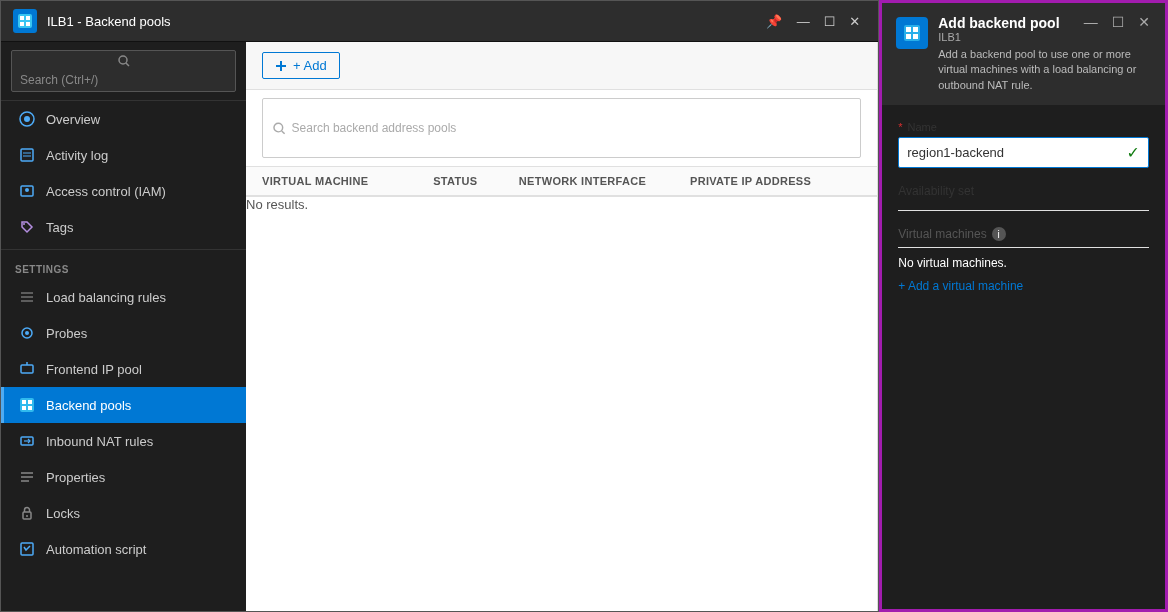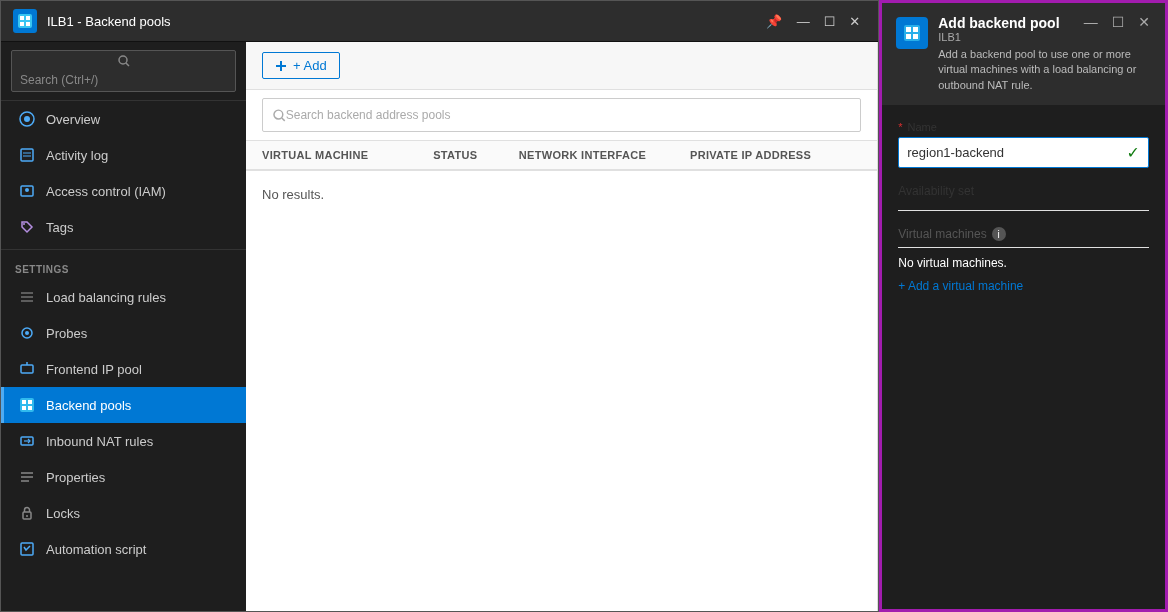--- a/index.html
+++ b/index.html
@@ -74,23 +74,23 @@
       background: transparent; border: 1px solid #0078d4;
       color: #0078d4; padding: 5px 12px;
       cursor: pointer; font-size: 13px;
       border-radius: 2px;
     }
     .main-search {
       padding: 8px 16px;
       border-bottom: 1px solid #e0e0e0;
     }
     .main-search-box {
-      display: flex; align-items: center; 
+      display: flex; align-items: center; gap: 6px;
       border: 1px solid #ccc;
-      padding: 9px 10px;
+      padding: 22px 10px;
       border-radius: 2px;
       width: 100%;
       background: #fff;
     }
     .main-search-box input {
       border: none; outline: none; font-size: 12px;
       color: #555; width: 100%;
       background: transparent;
     }
     .main-search-box input::placeholder { color: #aaa; }
@@ -100,21 +100,21 @@
       grid-template-columns: 2fr 1fr 2fr 2fr;
       padding: 8px 16px;
       border-bottom: 2px solid #e0e0e0;
       background: #fafafa;
     }
     .table-header-cell {
       font-size: 11px; font-weight: 600;
       color: #555; text-transform: uppercase;
       letter-spacing: 0.3px;
     }
-    .table-body { flex: 1; padding: 16px; }
+    .table-body { flex: 1; }
     .no-results { color: #555; font-size: 13px; }
     .right-header {
       background: #2d2d2d;
       padding: 12px 14px;
       display: flex;
       align-items: flex-start;
       gap: 10px;
       position: relative;
     }
     .right-header-icon {

